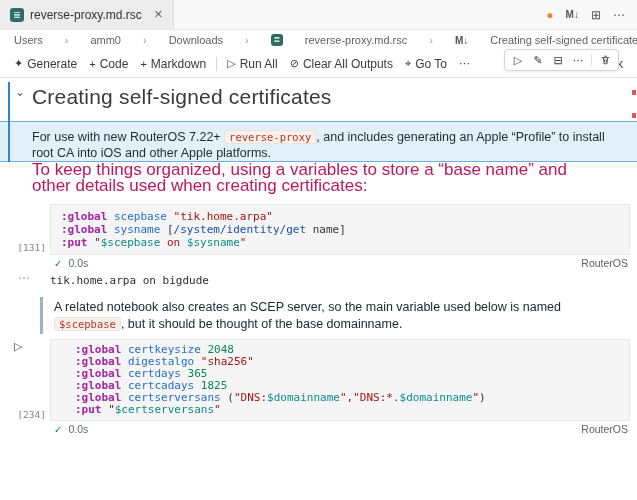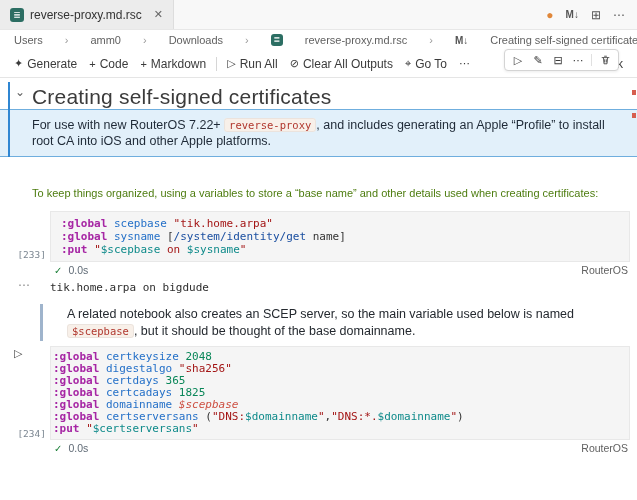--- a/index.html
+++ b/index.html
@@ -39,33 +39,33 @@
   .ruler-mark{position:absolute;right:1px;width:4px;height:5px;background:#d65d4e;z-index:11}
 
   
   .content{position:relative;flex:1;overflow:hidden;background:#fff}
 
   .md-cell{position:relative;padding-top:4px}
   .md-cell::before{content:"";position:absolute;left:8px;top:4px;bottom:0;width:2px;background:#2f86d2}
   .collapse-chevron{position:absolute;left:15px;top:7px;color:#616161;font-size:12px;cursor:pointer}
   h1.nb-h1{font-size:21px;line-height:25px;font-weight:400;color:#3b3b3b;margin:2px 0 0 32px;letter-spacing:.2px}
 
-  .callout{margin-top:0;background:#e2f0fa;border-top:1px solid #6faede;border-bottom:1px solid #6faede;padding:7px 30px 7px 32px;font-size:12.5px;line-height:16px;color:#1f2a37}
-
-  .md-para{margin:28px 30px 0 32px;font-size:11px;line-height:16px;color:#4d7c0f}
+  .callout{margin-top:12px;background:#e2f0fa;border-top:1px solid #6faede;border-bottom:1px solid #6faede;padding:7px 30px 0 32px;font-size:12.5px;line-height:16px;color:#1f2a37}
+
+  .md-para{margin:0 30px 0 32px;font-size:17px;line-height:16px;color:#be185d}
 
   .seg-code{font-family:"DejaVu Sans Mono",monospace;font-size:10.5px;background:#f8f0e9;color:#b0372e;padding:0 4px;border-radius:3px;border:1px solid rgba(0,0,0,.05)}
 
-  .quote{margin:10px 36px 0 40px;padding:2px 0 2px 24px;border-left:3px solid #9fb4cc;font-size:12.5px;line-height:16.5px;color:#24292f}
+  .quote{margin:10px 36px 0 40px;padding:2px 0 2px 11px;border-left:3px solid #9fb4cc;font-size:12.5px;line-height:16.5px;color:#24292f}
 
   
   .code-cell{position:relative;margin:10px 7px 0 50px}
   .code-cell.second{margin-top:5px}
   .code-panel{background:#f5f5f5;border:1px solid #e8e8e8;padding:5px 10px;font-family:"DejaVu Sans Mono",monospace;font-size:11px;line-height:13px;cursor:text}
-  .code-cell.second .code-panel{line-height:12px;padding:4px 2px}
+  .code-cell.second .code-panel{line-height:12px;padding:4px 24px}
   .code-line{white-space:pre}
   .tok-kw{color:#a626a4;font-weight:bold}
   .tok-id{color:#2470c8;text-underline-offset:2px}
   .tok-str{color:#a31515}
   .tok-num{color:#098658}
   .tok-dol{color:#0e8a8a}
   .tok-red{color:#cd4f41;font-style:italic}
   .tok-nav{color:#1b4fa0}
   .tok-pln{color:#333}
   .exec{position:absolute;left:-48px;width:44px;text-align:right;bottom:17px;font-family:"DejaVu Sans Mono",monospace;font-size:9.5px;color:#7a8590}
@@ -169,21 +169,21 @@
 
     <div class="md-cell">
       <span class="collapse-chevron">⌄</span>
       <h1 class="nb-h1">Creating self-signed certificates</h1>
       <div class="callout"><span class="seg-text">For use with new RouterOS 7.22+ </span><span class="seg-code">reverse-proxy</span><span class="seg-text">, and includes generating an Apple “Profile” to install root CA into iOS and other Apple platforms.</span></div>
     </div>
 
     <p class="md-para">To keep things organized, using a variables to store a “base name” and other details used when creating certificates:</p>
 
     <div class="code-cell">
-      <span class="exec">[233]</span>
+      <span class="exec">[131]</span>
       <div class="code-panel">
           <div class="code-line"><span class="tok-kw">:global</span><span class="tok-pln"> </span><span class="tok-id">scepbase</span><span class="tok-pln"> </span><span class="tok-str">"tik.home.arpa"</span></div>
           <div class="code-line"><span class="tok-kw">:global</span><span class="tok-pln"> </span><span class="tok-id">sysname</span><span class="tok-pln"> [</span><span class="tok-nav">/system/identity/get</span><span class="tok-pln"> name]</span></div>
           <div class="code-line"><span class="tok-kw">:put</span><span class="tok-pln"> </span><span class="tok-str">"</span><span class="tok-dol">$scepbase</span><span class="tok-str"> on </span><span class="tok-dol">$sysname</span><span class="tok-str">"</span></div>
         </div>
       <div class="cell-footer">
         <span class="check">✓</span>
         <span class="dur">0.0s</span>
         <span class="lang">RouterOS</span>
       </div>
@@ -198,21 +198,20 @@
 
 
     <div class="code-cell second">
       <span class="run-arrow">▷</span>
       <span class="exec">[234]</span>
       <div class="code-panel">
           <div class="code-line"><span class="tok-kw">:global</span><span class="tok-pln"> </span><span class="tok-id">certkeysize</span><span class="tok-pln"> </span><span class="tok-num">2048</span></div>
           <div class="code-line"><span class="tok-kw">:global</span><span class="tok-pln"> </span><span class="tok-id">digestalgo</span><span class="tok-pln"> </span><span class="tok-str">"sha256"</span></div>
           <div class="code-line"><span class="tok-kw">:global</span><span class="tok-pln"> </span><span class="tok-id">certdays</span><span class="tok-pln"> </span><span class="tok-num">365</span></div>
           <div class="code-line"><span class="tok-kw">:global</span><span class="tok-pln"> </span><span class="tok-id">certcadays</span><span class="tok-pln"> </span><span class="tok-num">1825</span></div>
-          <div class="code-line"><span class="tok-kw">:global</span><span class="tok-pln"> </span><span class="tok-id">domainname</span><span class="tok-pln"> </span><span class="tok-red">$scepbase</span></div>
           <div class="code-line"><span class="tok-kw">:global</span><span class="tok-pln"> </span><span class="tok-id">certserversans</span><span class="tok-pln"> (</span><span class="tok-str">"DNS:</span><span class="tok-dol">$domainname</span><span class="tok-str">"</span><span class="tok-pln">,</span><span class="tok-str">"DNS:*.</span><span class="tok-dol">$domainname</span><span class="tok-str">"</span><span class="tok-pln">)</span></div>
           <div class="code-line"><span class="tok-kw">:put</span><span class="tok-pln"> </span><span class="tok-str">"</span><span class="tok-dol">$certserversans</span><span class="tok-str">"</span></div>
         </div>
       <div class="cell-footer">
         <span class="check">✓</span>
         <span class="dur">0.0s</span>
         <span class="lang">RouterOS</span>
       </div>
     </div>
 

